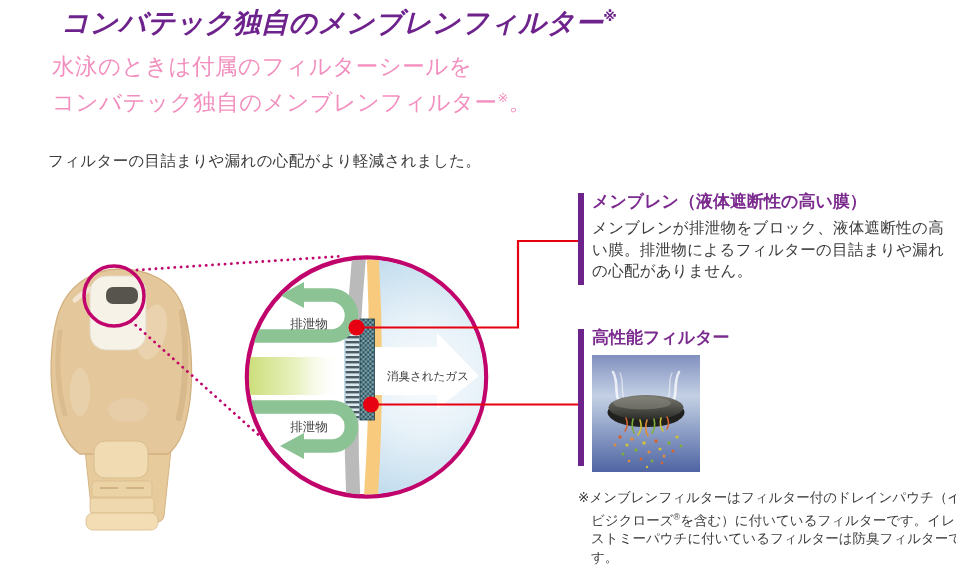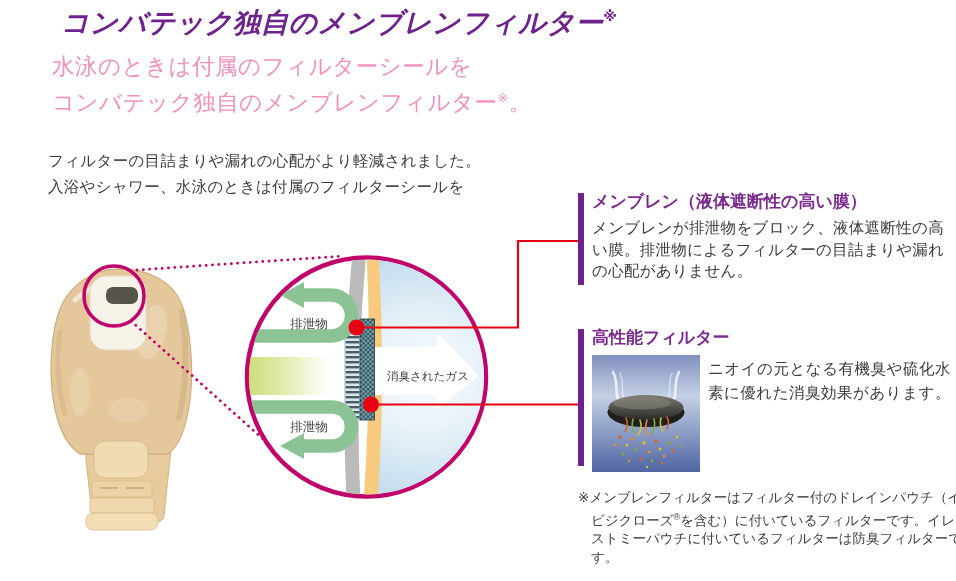--- a/index.html
+++ b/index.html
@@ -158,21 +158,20 @@
     <span>コンバテック独自のメンブレンフィルター</span><sup>※</sup>
   </div>
 
   <div class="abs subtitle">
     <div>水泳のときは付属のフィルターシールを</div>
     <div><span>コンバテック独自のメンブレンフィルター</span><sup>※</sup><span>。</span></div>
   </div>
 
   <div class="abs intro">
     <div>フィルターの目詰まりや漏れの心配がより軽減されました。</div>
-    <div>入浴やシャワー、水泳のときは付属のフィルターシールを</div>
   </div>
 
   <div class="abs section sec1">
     <div class="vbar"></div>
     <div class="sec-inner">
       <h3 class="sec-heading">メンブレン（液体遮断性の高い膜）</h3>
       <p class="sec-body">メンブレンが排泄物をブロック、液体遮断性の高い膜。排泄物によるフィルターの目詰まりや漏れの心配がありません。</p>
     </div>
   </div>
 
@@ -220,21 +219,20 @@
             <circle cx="77" cy="88" r="1.7" fill="#7FAE3A"></circle>
               <circle cx="81" cy="96" r="1.5" fill="#D4652F"></circle>
             <circle cx="85" cy="82" r="1.6" fill="#CFC133"></circle>
               <circle cx="23" cy="90" r="1.4" fill="#E08A3C"></circle>
             <circle cx="89" cy="91" r="1.4" fill="#7FAE3A"></circle>
               <circle cx="37" cy="106" r="1.3" fill="#E08A3C"></circle>
             <circle cx="70" cy="108" r="1.3" fill="#D4652F"></circle>
               <circle cx="55" cy="112" r="1.2" fill="#CFC133"></circle>
           </g>
         </svg>
-        <p class="sec-body">ニオイの元となる有機臭や硫化水素に優れた消臭効果があります。</p>
       </div>
     </div>
   </div>
 
   <div class="abs footnote">
     <span>※</span><span>メンブレンフィルターはフィルター付のドレインパウチ（インビジクローズ</span><sup>®</sup><span>を含む）に付いているフィルターです。イレオストミーパウチに付いているフィルターは防臭フィルターです。</span>
   </div>
 
 </div>
 

